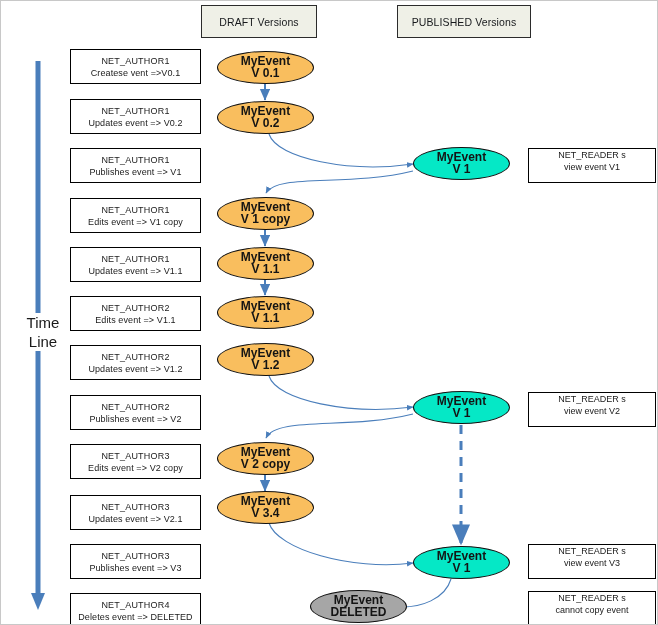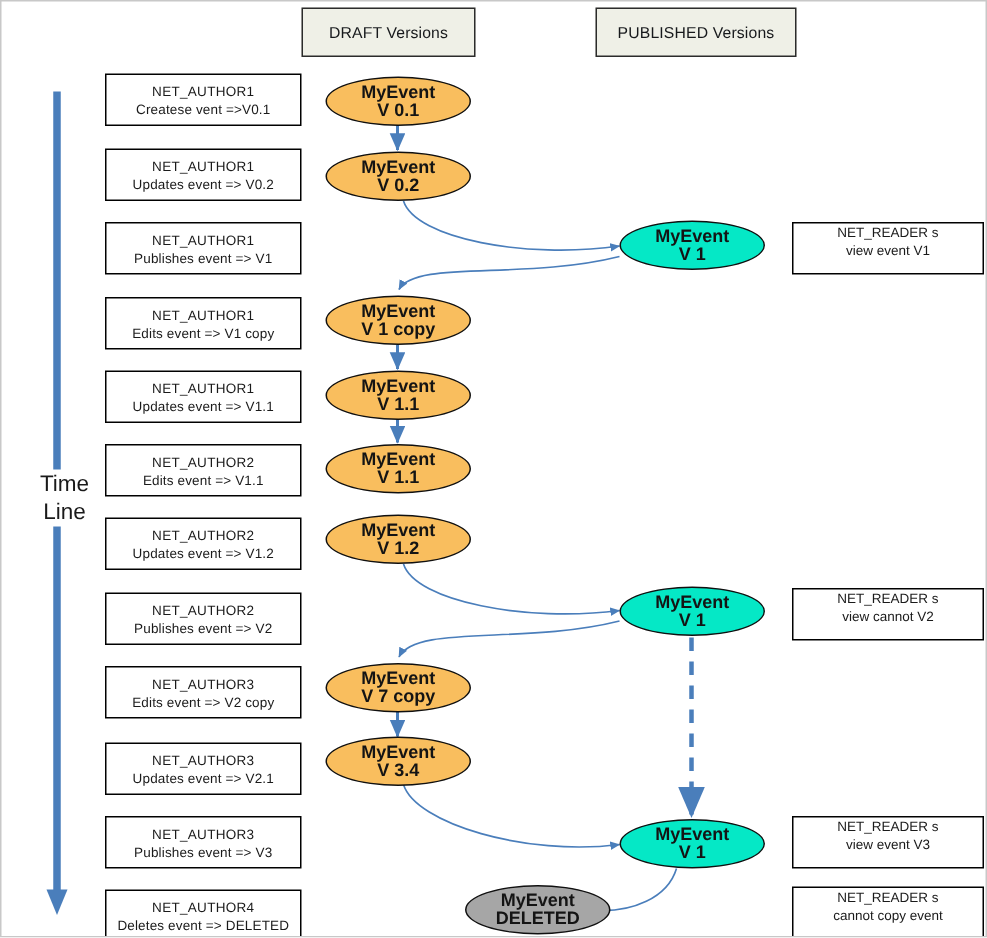--- a/index.html
+++ b/index.html
@@ -200,21 +200,21 @@
   <div class="ell draft" style="left:216px;top:295px;width:97px;height:33px;">
     <span>MyEvent</span>
     <span>V 1.1</span>
   </div>
   <div class="ell draft" style="left:216px;top:342px;width:97px;height:33px;">
     <span>MyEvent</span>
     <span>V 1.2</span>
   </div>
   <div class="ell draft" style="left:216px;top:441px;width:97px;height:33px;">
     <span>MyEvent</span>
-    <span>V 7 copy</span>
+    <span>V 2 copy</span>
   </div>
   <div class="ell draft" style="left:216px;top:490px;width:97px;height:33px;">
     <span>MyEvent</span>
     <span>V 3.4</span>
   </div>
 
   <div class="ell pub" style="left:412px;top:146px;width:97px;height:33px;">
     <span>MyEvent</span>
     <span>V 1</span>
   </div>
@@ -231,21 +231,21 @@
     <span>MyEvent</span>
     <span>DELETED</span>
   </div>
 
   <div class="rbox" style="left:527px;top:147px;width:128px;height:35px;">
     <span>NET_READER s</span>
     <span>view event V1</span>
   </div>
   <div class="rbox" style="left:527px;top:391px;width:128px;height:35px;">
     <span>NET_READER s</span>
-    <span>view cannot V2</span>
+    <span>view event V2</span>
   </div>
   <div class="rbox" style="left:527px;top:543px;width:128px;height:35px;">
     <span>NET_READER s</span>
     <span>view event V3</span>
   </div>
   <div class="rbox" style="left:527px;top:590px;width:128px;height:35px;">
     <span>NET_READER s</span>
     <span>cannot copy event</span>
   </div>
 

